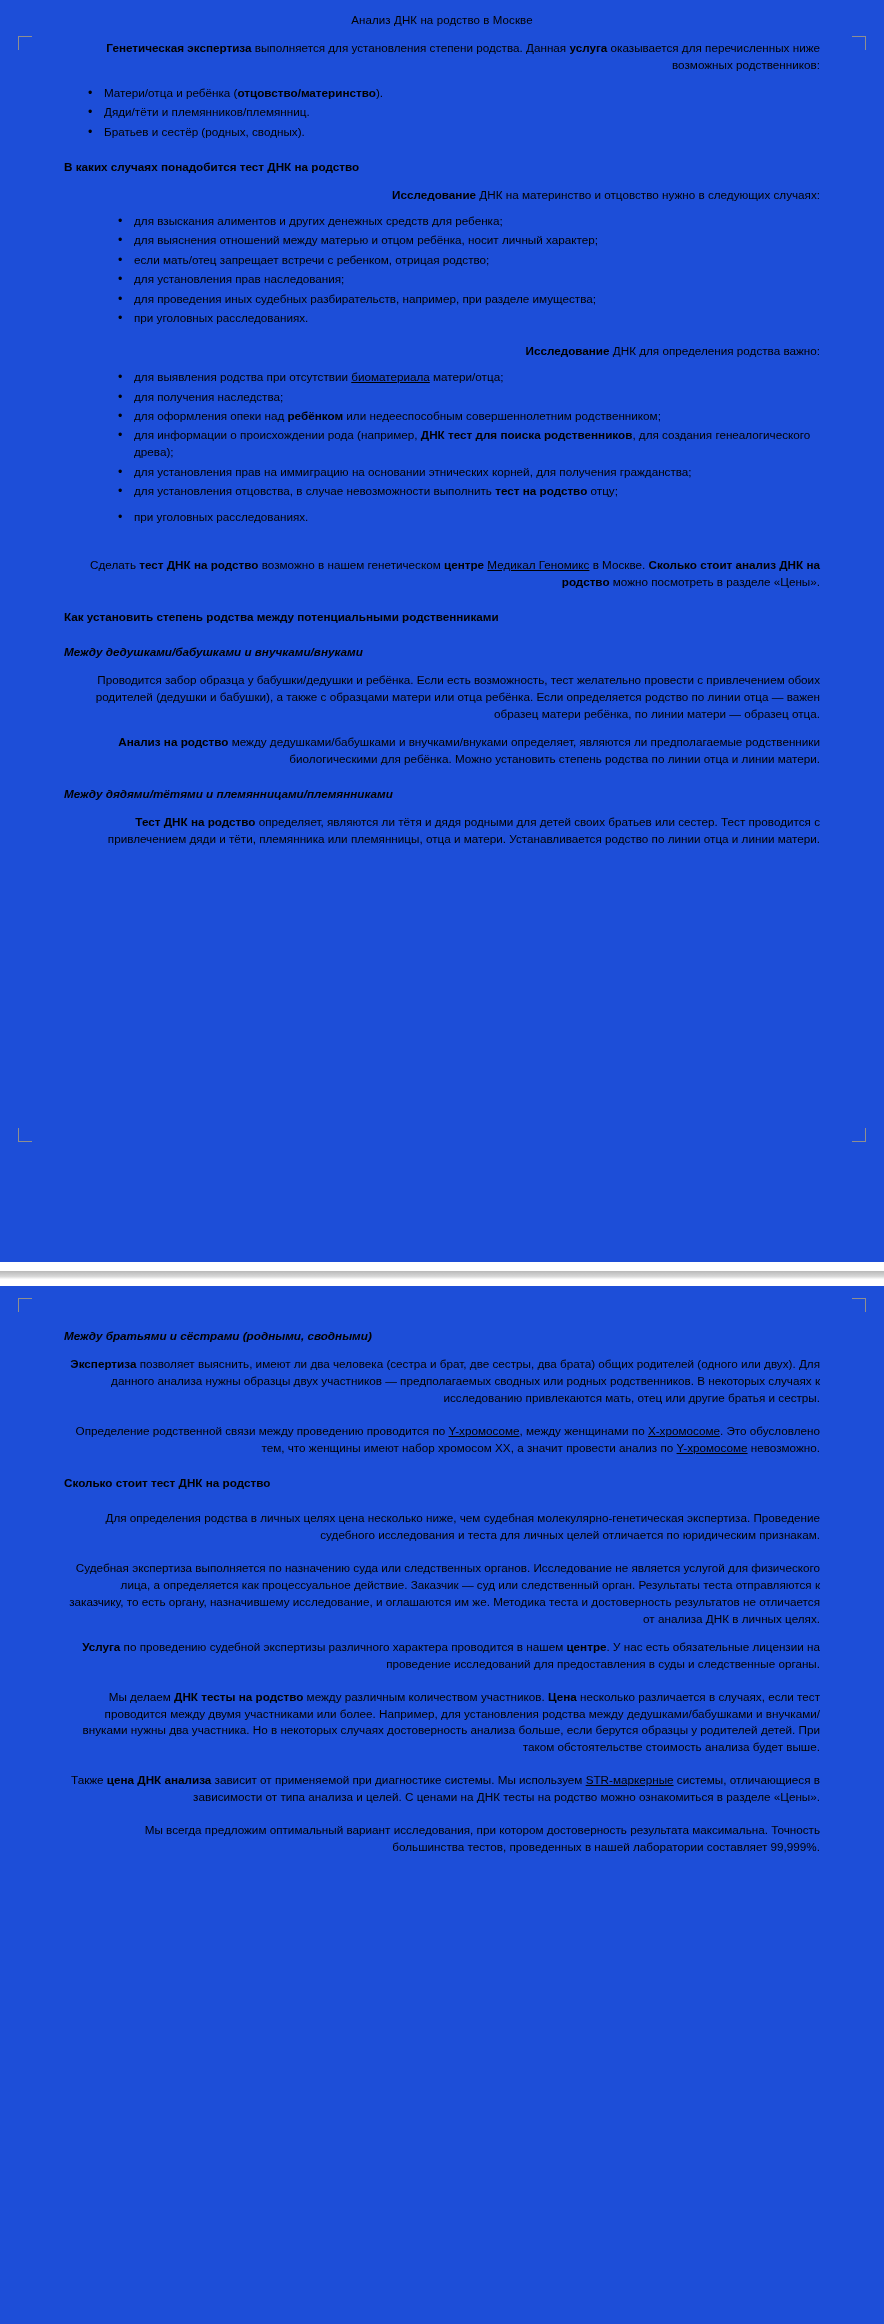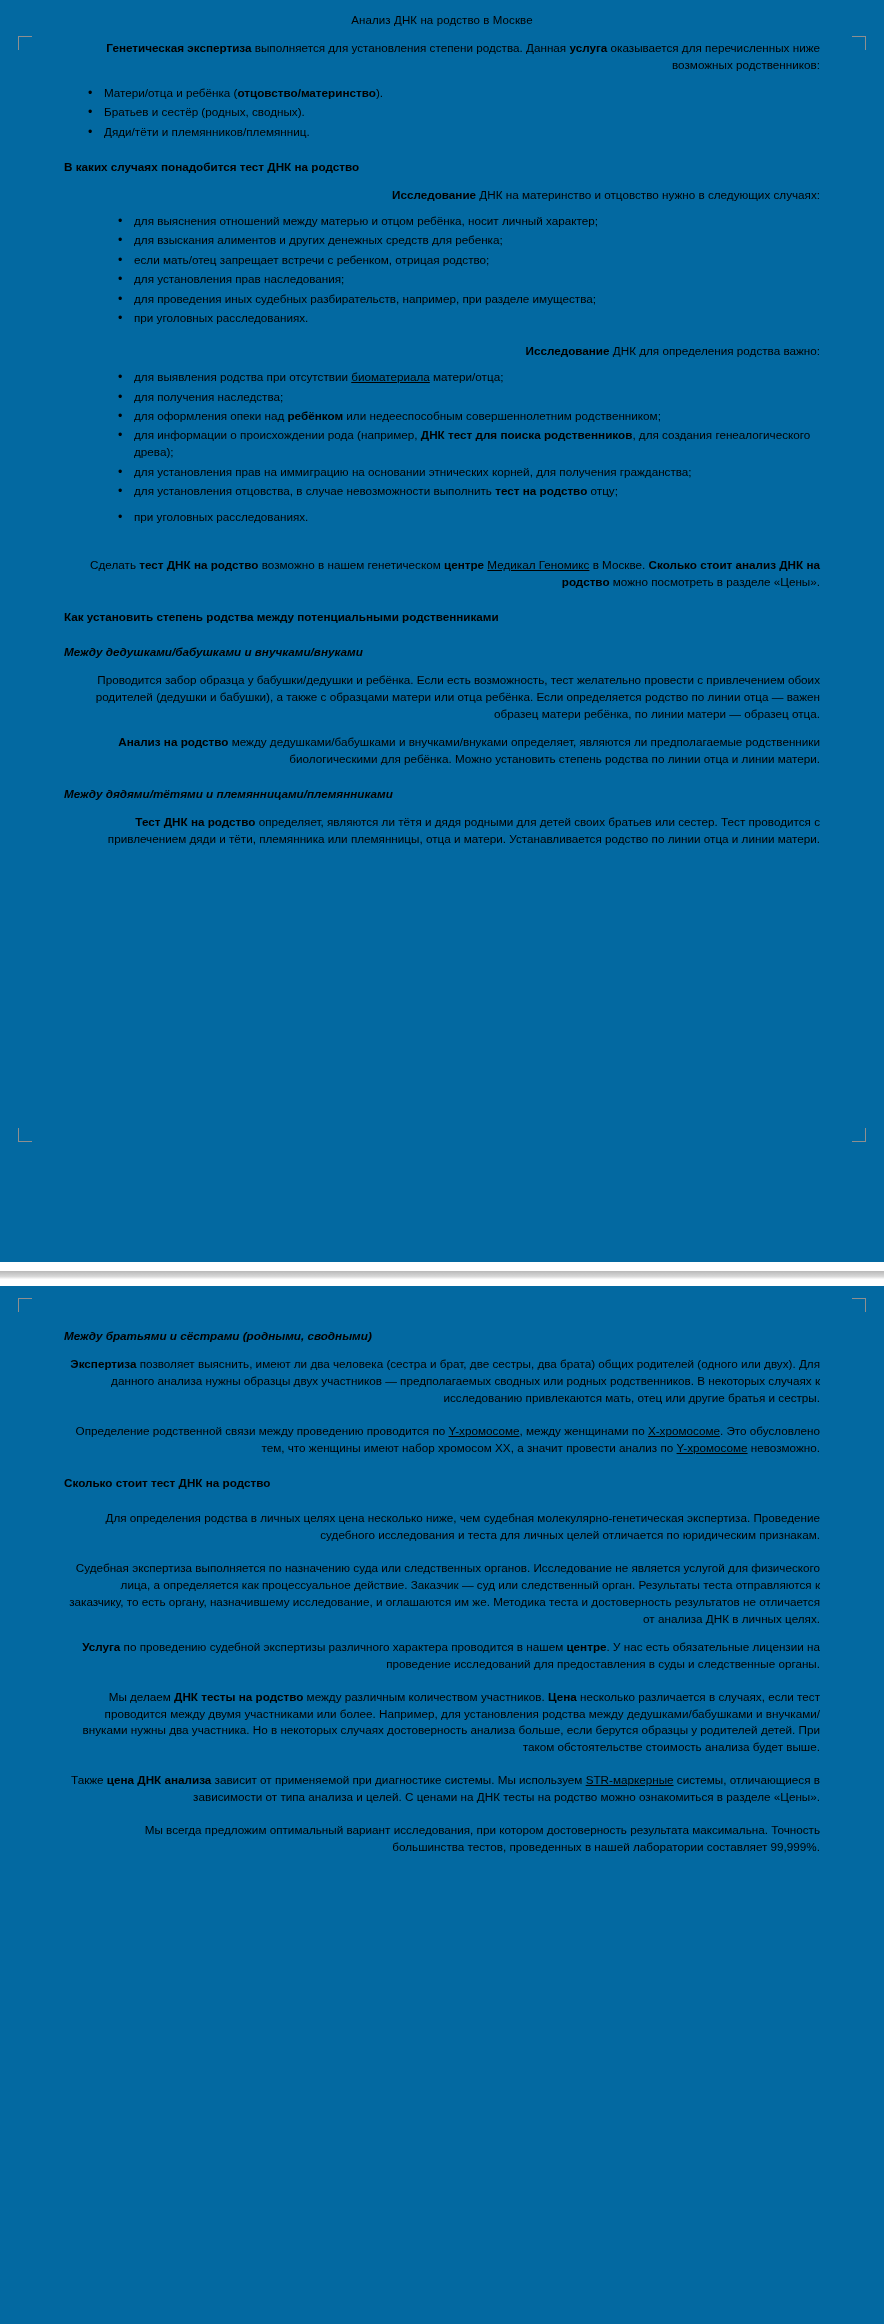--- a/index.html
+++ b/index.html
@@ -8,21 +8,21 @@
     background: #ffffff;
   }
   body {
     width: 884px;
     font-family: "Liberation Sans", sans-serif;
     color: #000000;
   }
   .page {
     position: relative;
     width: 884px;
-    background: #0369a1;
+    background: #1d4ed8;
     box-sizing: border-box;
   }
   .page-1 { padding: 14px 0 0 0; height: 1262px; }
   .page-gap {
     width: 884px;
     height: 24px;
     background: linear-gradient(to bottom, #ffffff 0%, #ffffff 36%, #b9b9b9 38%, #d8d8d8 60%, #ffffff 72%, #ffffff 100%);
   }
   .page-2 { padding: 0; }
   .content {
@@ -104,31 +104,31 @@
   <div class="crop-mark cm-br" style="right:18px; bottom:120px;"></div>
 
   <div class="content">
 
     <div class="doc-title">Анализ ДНК на родство в Москве</div>
 
     <p><b>Генетическая экспертиза</b><span> выполняется для установления степени родства. Данная </span><b>услуга</b><span> оказывается для перечисленных ниже возможных родственников:</span></p>
 
     <ul class="lvl1">
       <li>Матери/отца и ребёнка (<b>отцовство/материнство</b>).</li>
+      <li><span>Дяди/тёти и племянников/племянниц.</span></li>
       <li><span>Братьев и сестёр (родных, сводных).</span></li>
-      <li><span>Дяди/тёти и племянников/племянниц.</span></li>
     </ul>
 
     <div class="h-bold">В каких случаях понадобится тест ДНК на родство</div>
 
     <p class="tight"><b>Исследование</b><span> ДНК на материнство и отцовство нужно в следующих случаях:</span></p>
 
     <ul class="lvl2">
+      <li><span>для взыскания алиментов и других денежных средств для ребенка;</span></li>
       <li><span>для выяснения отношений между матерью и отцом ребёнка, носит личный характер;</span></li>
-      <li><span>для взыскания алиментов и других денежных средств для ребенка;</span></li>
       <li><span>если мать/отец запрещает встречи с ребенком, отрицая родство;</span></li>
       <li><span>для установления прав наследования;</span></li>
       <li><span>для проведения иных судебных разбирательств, например, при разделе имущества;</span></li>
       <li><span>при уголовных расследованиях.</span></li>
     </ul>
 
     <p class="tight" style="margin-top:16px;"><b>Исследование</b><span> ДНК для определения родства важно:</span></p>
 
     <ul class="lvl2">
       <li>для выявления родства при отсутствии <u>биоматериала</u> матери/отца;</li>

